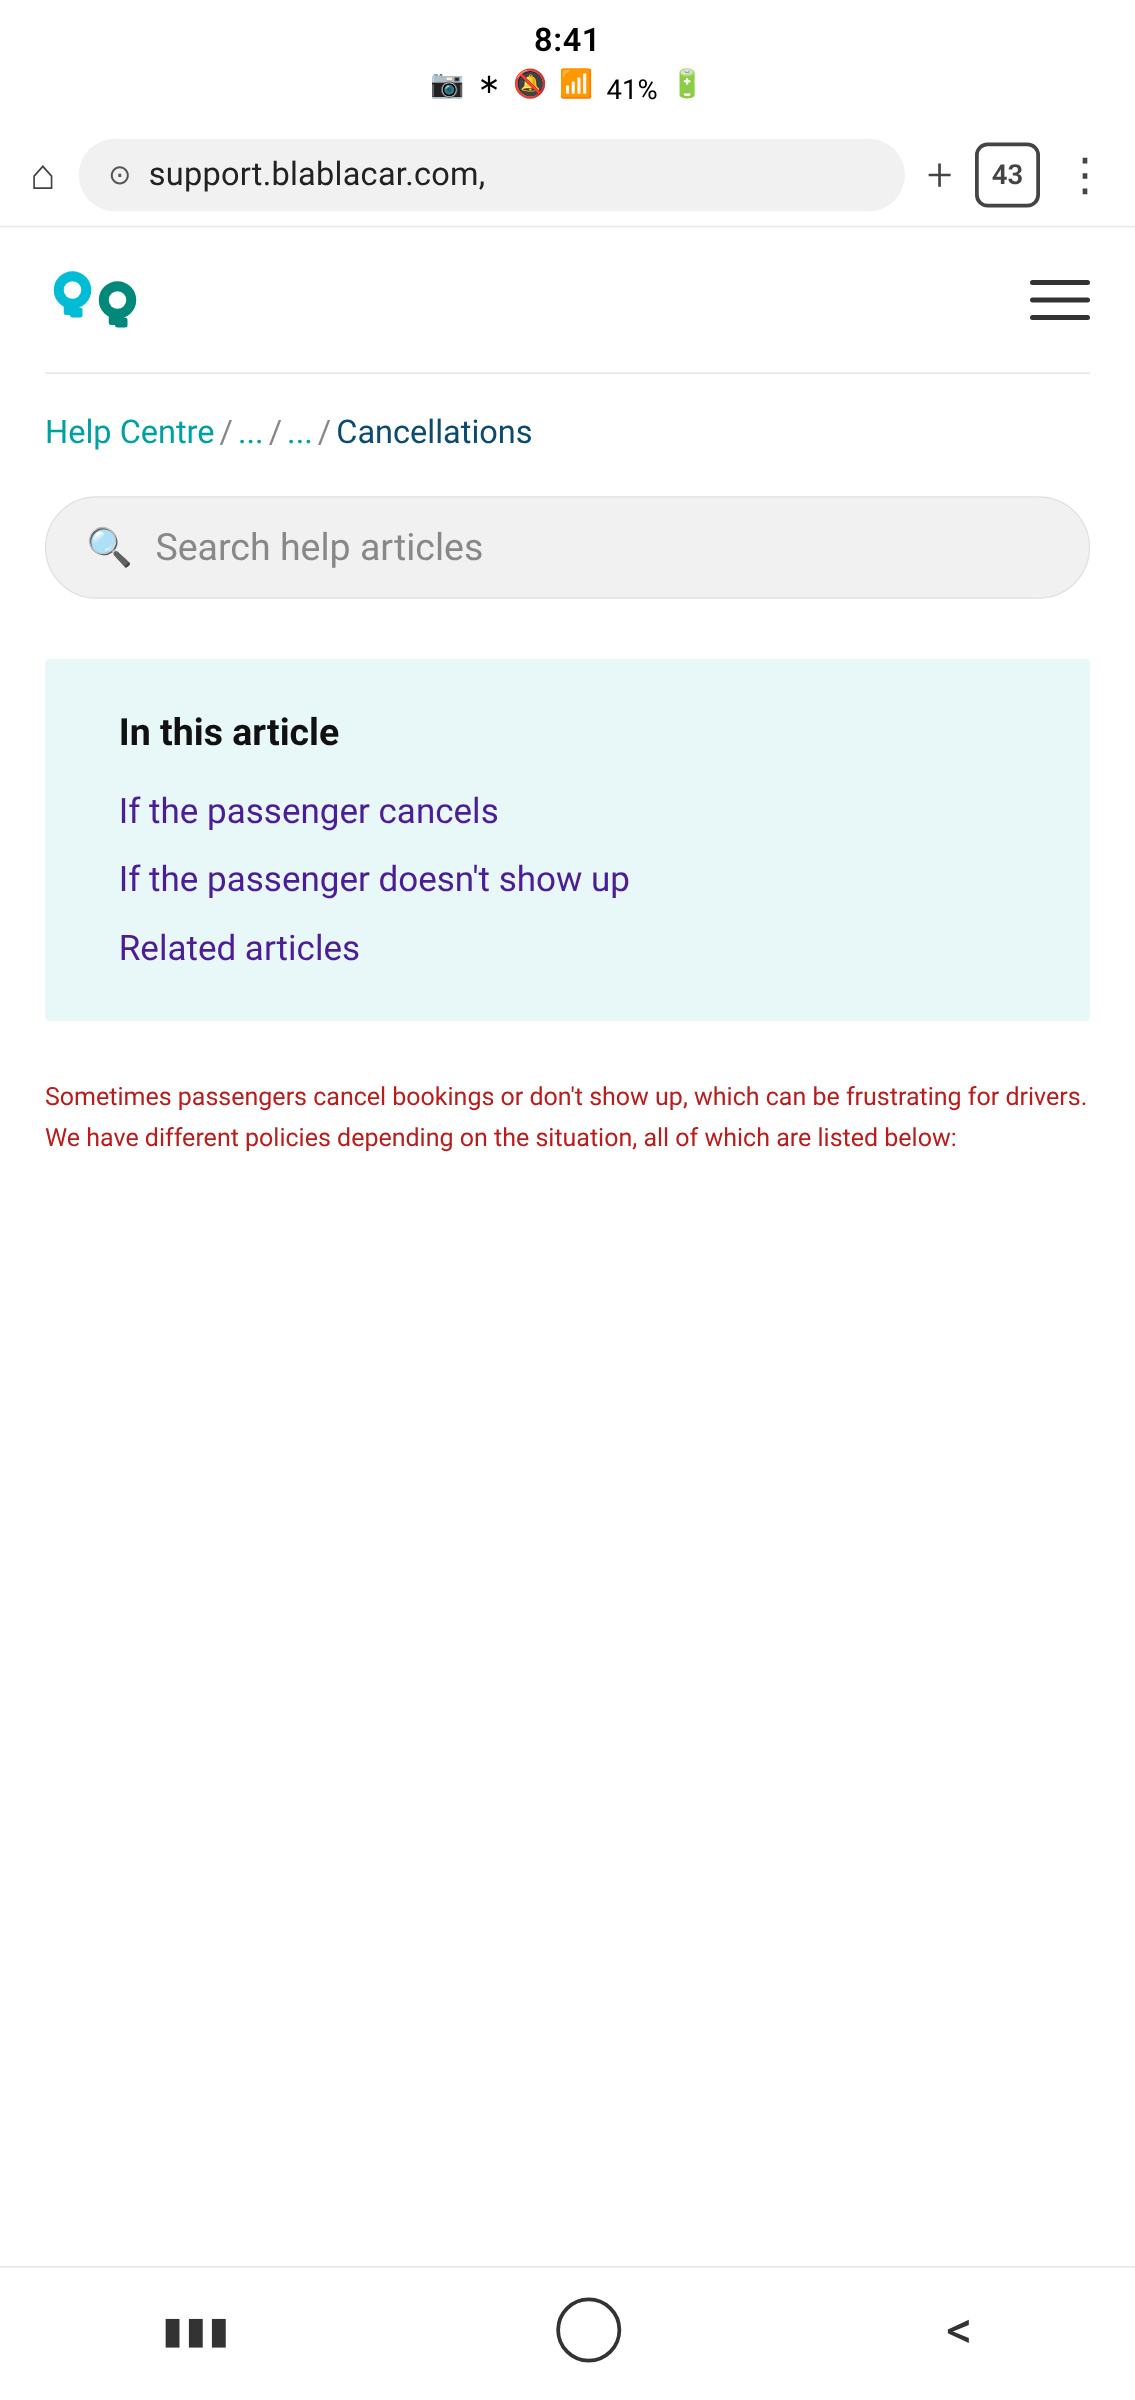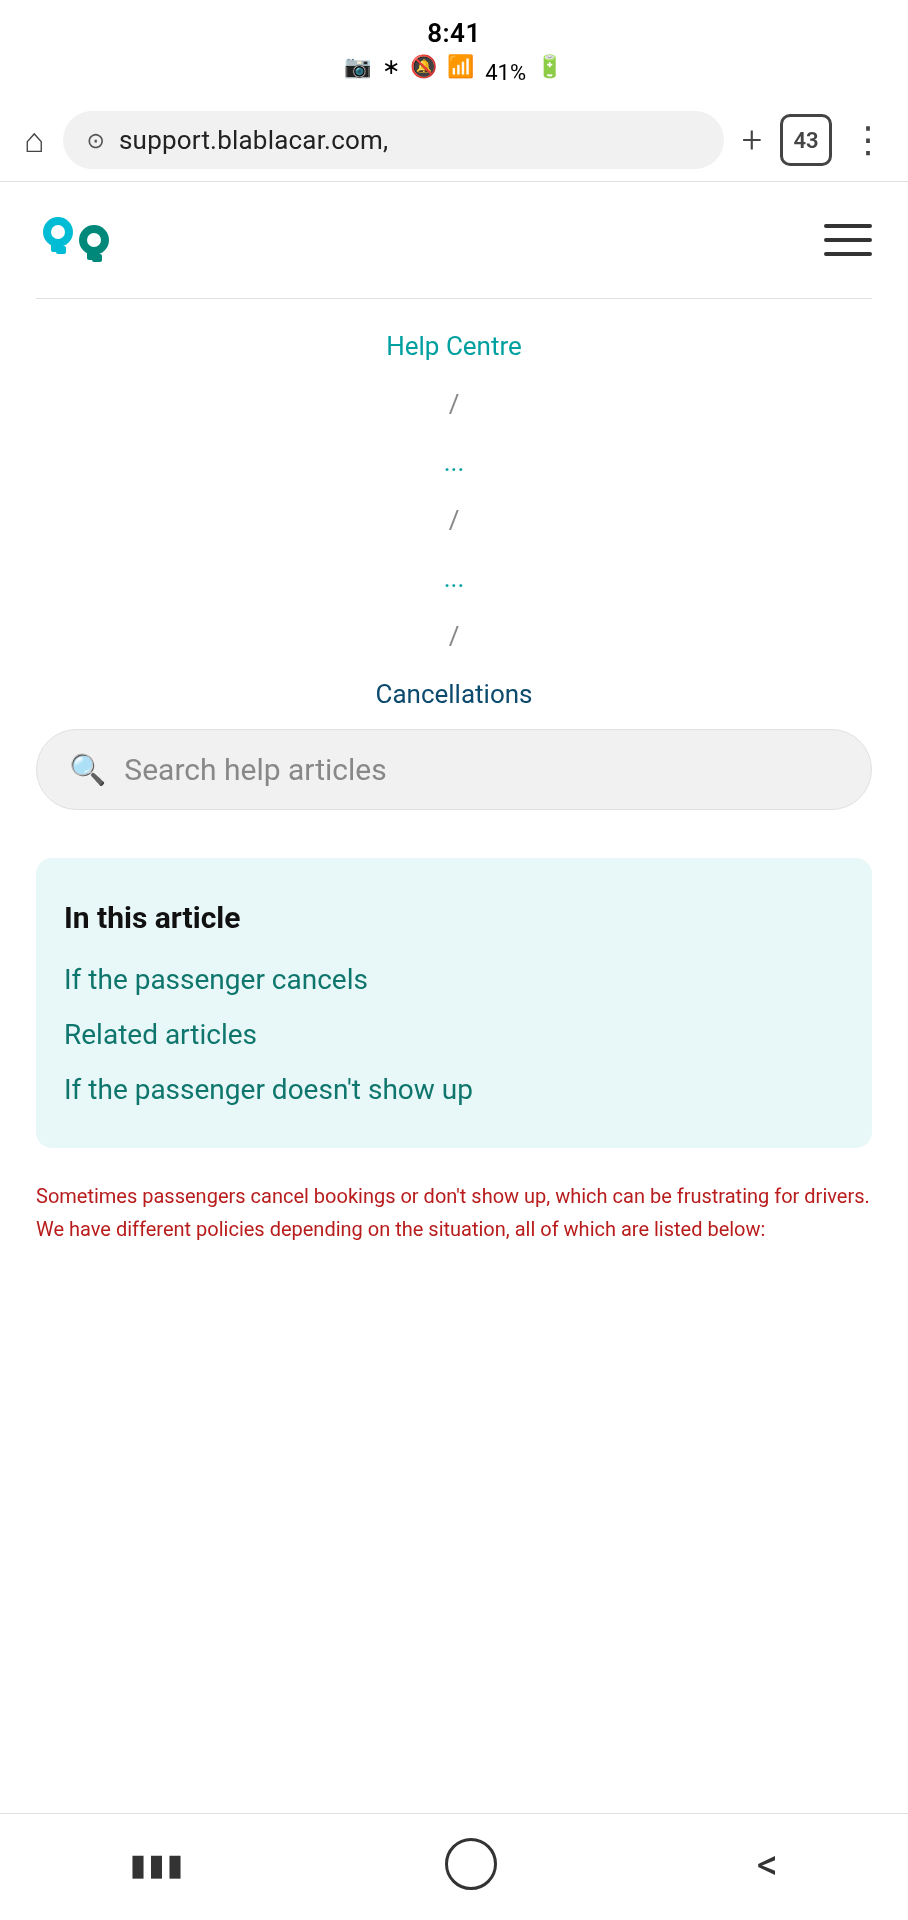--- a/index.html
+++ b/index.html
@@ -155,24 +155,23 @@
 
     
     .main-content {
       padding: 32px 36px;
     }
 
     
     .breadcrumb {
       display: flex;
       align-items: center;
-      gap: 28px;
-      margin-bottom: 20px;
+      gap: 4px;
+      margin-bottom: 36px;
       flex-wrap: wrap;
-      flex-direction: column;
     }
 
     .breadcrumb-item {
       font-size: 26px;
       color: #00a0a0;
       text-decoration: none;
     }
 
     .breadcrumb-item.active {
       color: #0c4a6e;
@@ -211,35 +210,35 @@
       font-weight: 800;
       color: #111;
       line-height: 1.2;
       margin-bottom: 48px;
       letter-spacing: -0.5px;
     }
 
     
     .toc-box {
       background: #e8f7f7;
-      border-radius: 16px;
-      padding: 42px 28px;
-      margin-bottom: 32px;
+      border-radius: 4px;
+      padding: 42px 59px;
+      margin-bottom: 44px;
     }
 
     .toc-title {
       font-size: 30px;
       font-weight: 700;
       color: #111;
       margin-bottom: 28px;
     }
 
     .toc-item {
       font-size: 28px;
-      color: #0f766e;
+      color: #4c1d95;
       margin-bottom: 22px;
       cursor: pointer;
       text-decoration: none;
       display: block;
     }
 
     .toc-item:last-child {
       margin-bottom: 0;
     }
 
@@ -335,22 +334,22 @@
 
   <div class="search-bar">
     <span class="search-icon">🔍</span>
     <span class="search-placeholder">Search help articles</span>
   </div>
 
 
   <div class="toc-box">
     <div class="toc-title">In this article</div>
     <a class="toc-item" href="#">If the passenger cancels</a>
+    <a class="toc-item" href="#">If the passenger doesn't show up</a>
     <a class="toc-item" href="#">Related articles</a>
-    <a class="toc-item" href="#">If the passenger doesn't show up</a>
   </div>
 
   <p class="article-body">Sometimes passengers cancel bookings or don't show up, which can be frustrating for drivers. We have different policies depending on the situation, all of which are listed below:</p>
 
 </div>
 
 <div class="bottom-nav">
   <span class="nav-icon" style="font-size:30px; letter-spacing:2px;">▮▮▮</span>
   <span class="nav-icon" style="font-size:42px; border: 3px solid #333; border-radius: 50%; width:52px; height:52px; display:flex; align-items:center; justify-content:center;"></span>
   <span class="nav-icon" style="font-size:42px;">&lt;</span>

